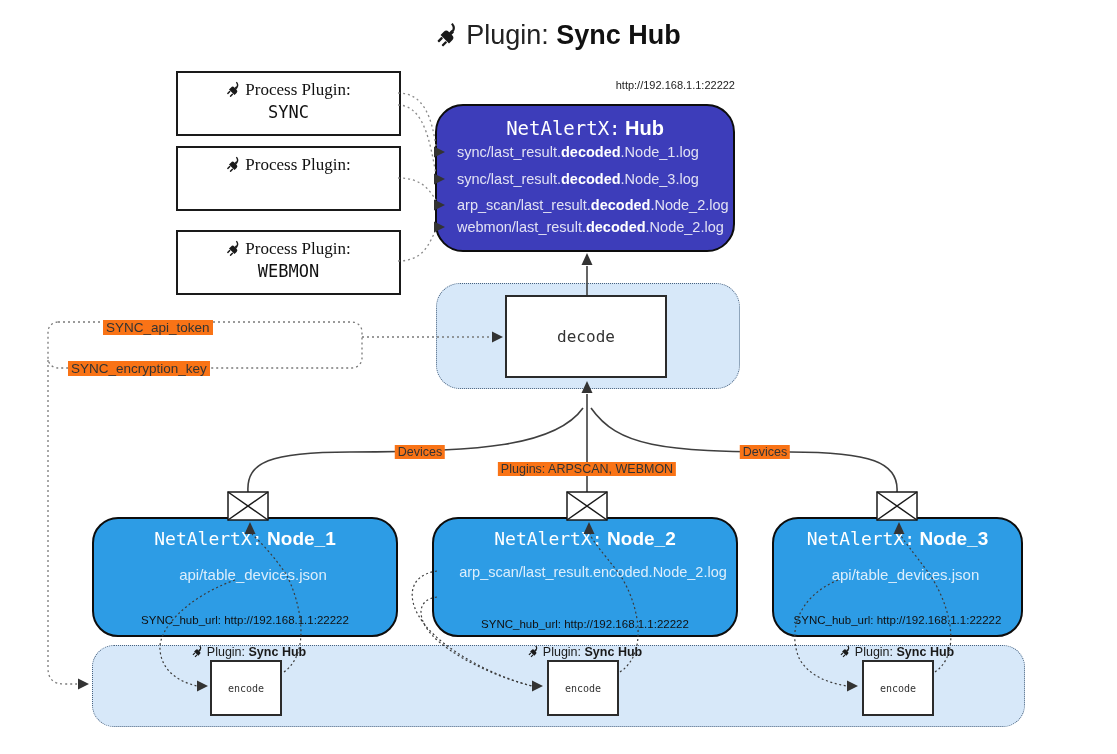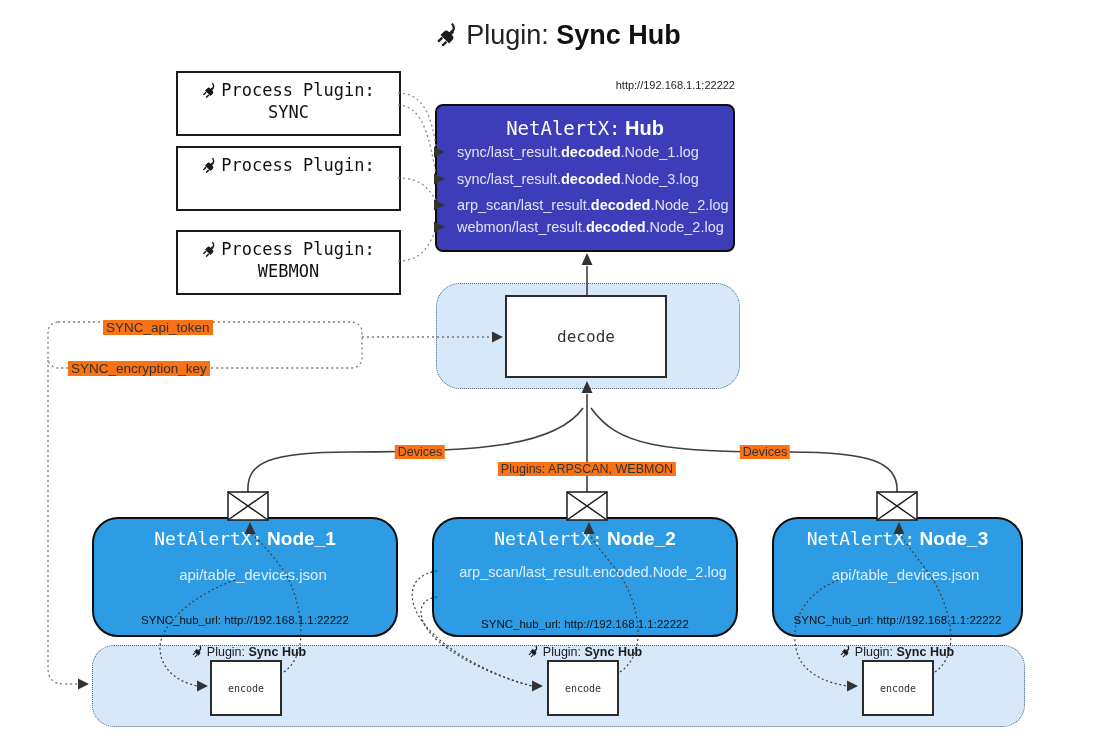--- a/index.html
+++ b/index.html
@@ -11,26 +11,26 @@
   
   .page-title{left:0;right:0;top:20px;text-align:center;font-size:27px;color:#222;z-index:1;}
   .page-title b{color:#111;}
   .plug{width:26px;height:26px;vertical-align:-4px;margin-right:4px;}
   .plug-sm{width:17px;height:17px;vertical-align:-3px;margin-right:2px;}
   .plug-xs{width:13px;height:13px;vertical-align:-2px;margin-right:2px;}
 
   
   .box-proc{left:176px;width:221px;height:57px;background:#fff;border:2px solid #1a1a1a;
     z-index:1;text-align:center;font-size:17px;color:#111;padding-top:4px;box-sizing:content-box;}
-  .box-proc .l1{display:block;margin-top:3px;}
+  .box-proc .l1{display:block;margin-top:3px;font-family:Liberation Serif, serif;}
   .box-proc .l2{display:block;margin-top:2px;}
 
   
   .hub-url{left:435px;width:300px;top:79px;text-align:right;font-size:11px;color:#222;z-index:1;}
-  .hub{left:435px;top:104px;width:300px;height:148px;border-radius:8px;background:#3d3dba;
+  .hub{left:435px;top:104px;width:300px;height:148px;border-radius:28px;background:#3d3dba;
     border:2px solid #0d0d0d;z-index:1;box-sizing:border-box;}
   .hub-title{position:absolute;left:0;right:0;top:11px;text-align:center;color:#fff;}
   .hub-title .pfx{font-size:19px;}
   .hub-title b{font-size:20px;font-family:"Liberation Sans",sans-serif;}
   .hub-row{position:absolute;left:20px;right:4px;height:20px;font-size:14.5px;color:#e2e2f4;white-space:nowrap;}
   .hub-row b{color:#fff;}
   .hr0{top:38px}.hr1{top:65px}.hr2{top:91px}.hr3{top:113px}
 
   
   .panel{background:#d7e8f9;border:1.6px dotted #49627e;z-index:1;box-sizing:border-box;}

